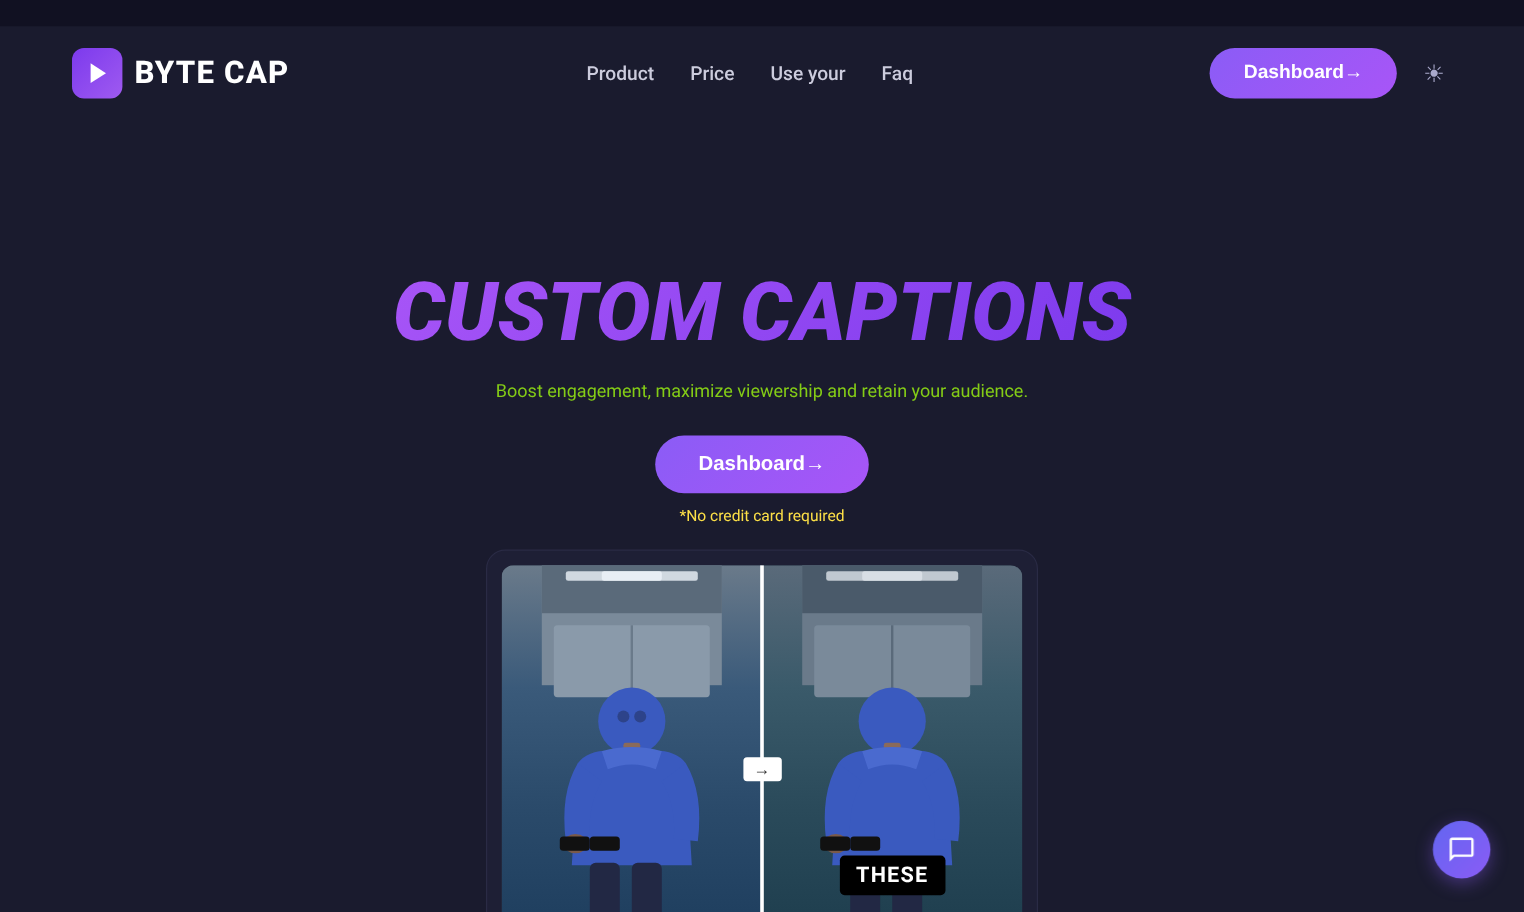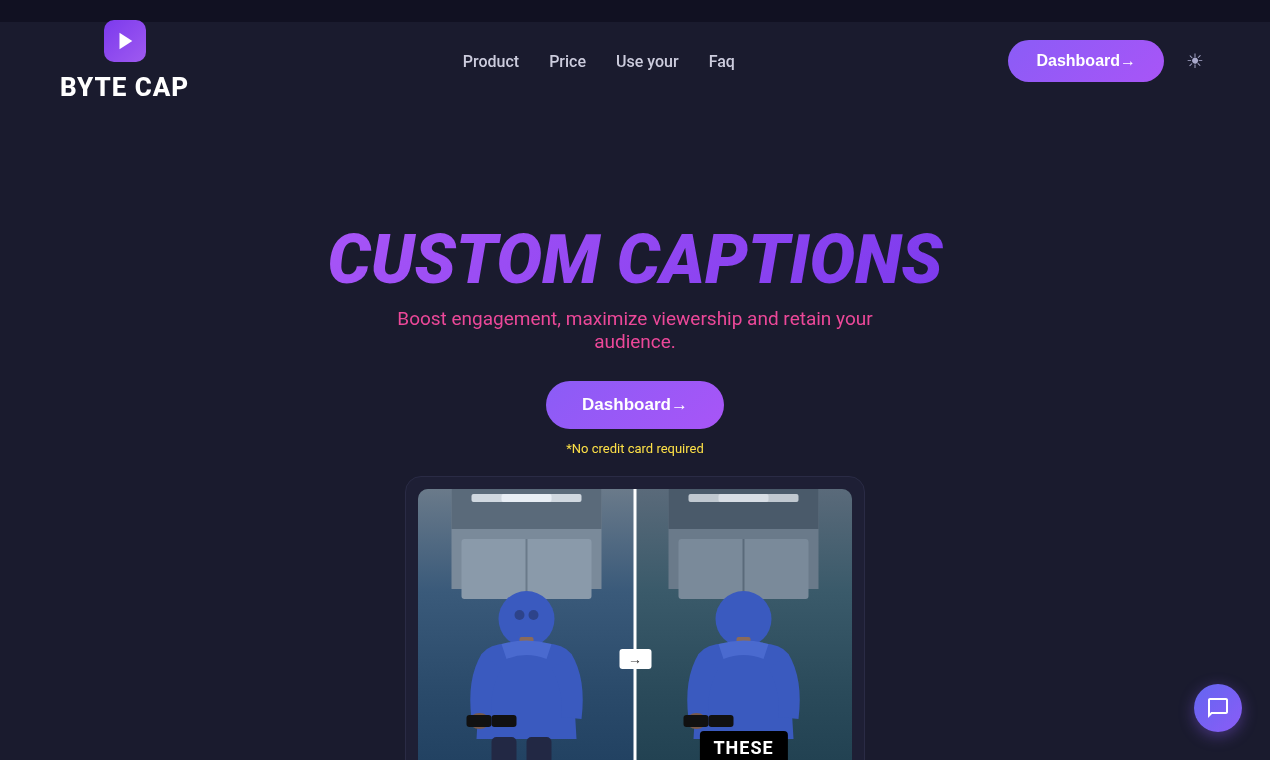--- a/index.html
+++ b/index.html
@@ -29,21 +29,20 @@
       height: 78px;
       background-color: #1a1b2e;
     }
 
     .logo {
       display: flex;
       align-items: center;
       gap: 10px;
       text-decoration: none;
       color: white;
-      flex-direction: column;
     }
 
     .logo-icon {
       width: 42px;
       height: 42px;
       background: linear-gradient(135deg, #7c3aed, #9f5af0);
       border-radius: 10px;
       display: flex;
       align-items: center;
       justify-content: center;
@@ -124,23 +123,23 @@
       font-style: italic;
       background: linear-gradient(135deg, #a855f7, #7c3aed);
       -webkit-background-clip: text;
       -webkit-text-fill-color: transparent;
       background-clip: text;
       font-size: 68px;
       font-weight: 900;
     }
 
     .hero-subtitle {
-      margin-top: 8px;
-      color: #ec4899;
-      font-size: 19px;
+      margin-top: 18px;
+      color: #84cc16;
+      font-size: 15px;
       max-width: 500px;
     }
 
     .hero-cta {
       margin-top: 28px;
       background: linear-gradient(135deg, #8b5cf6, #a855f7);
       color: white;
       border: none;
       padding: 14px 36px;
       border-radius: 50px;

